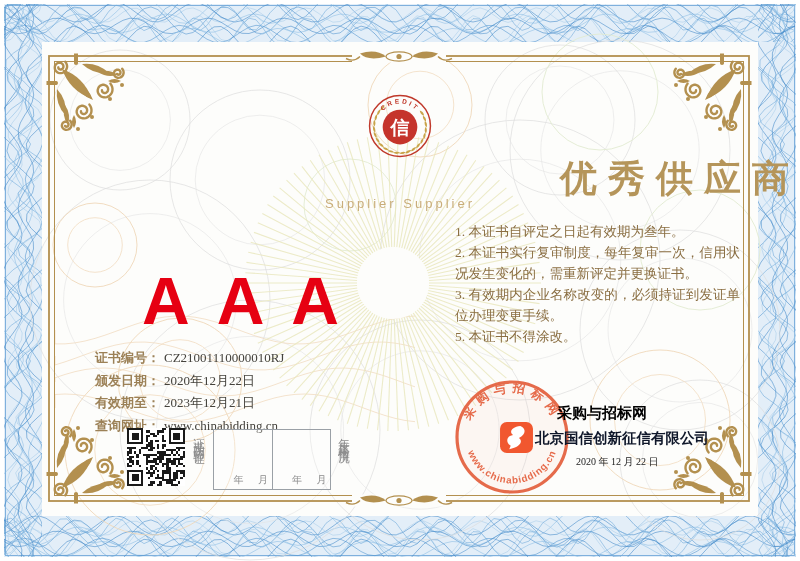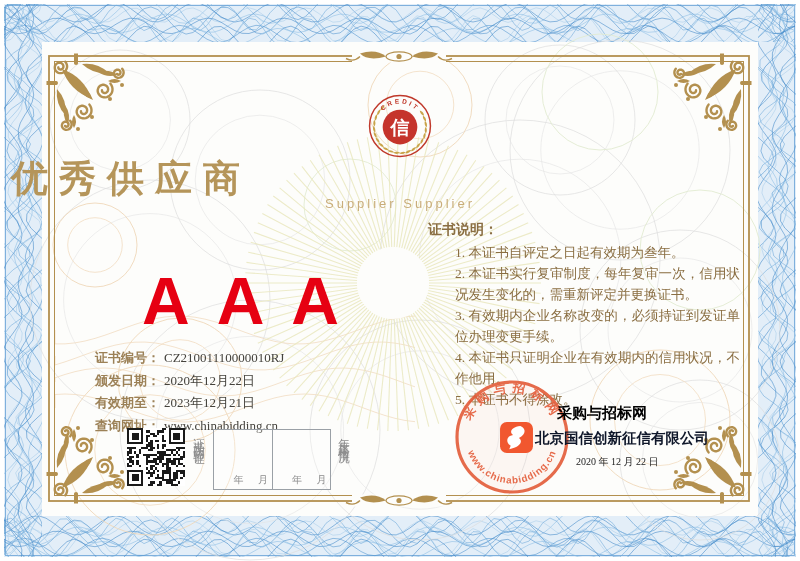--- a/index.html
+++ b/index.html
@@ -5,21 +5,21 @@
   html,body{margin:0;padding:0;background:#f2f2f2;}
   .cert{
     position:relative;width:800px;height:561px;overflow:hidden;
     background:#ffffff;
     font-family:"Liberation Serif","DejaVu Serif",serif;
   }
   .cert svg{display:block;}
   #decor{position:absolute;left:0;top:0;z-index:0;}
   .emblem-svg{position:absolute;left:358px;top:88px;width:84px;height:76px;z-index:2;}
   .title{
-    position:absolute;left:0;right:0;top:154px;text-align:left;
+    position:absolute;left:0;right:0;top:154px;text-align:right;
     font-size:37px;font-weight:bold;color:#b5955a;letter-spacing:11px;z-index:2;
     text-indent:11px;
   }
   .subtitle{
     position:absolute;left:0;right:0;top:196px;text-align:center;
     font-size:13px;color:#c9ad7a;letter-spacing:3px;z-index:2;
     font-family:"Liberation Sans","DejaVu Sans",sans-serif;
   }
   .company{
     position:absolute;left:100px;top:222px;font-size:20px;font-weight:bold;
@@ -364,25 +364,23 @@
     </div>
     <div class="field-row">
       <span class="flabel">有效期至：</span><span class="fvalue">2023年12月21日</span>
     </div>
     <div class="field-row">
       <span class="flabel">查询网址：</span><span class="fvalue">www.chinabidding.cn</span>
     </div>
   </div>
 
   <div class="notes">
-    <div class="notes-heading">证书说明：</div>
     <div class="note-item">1. 本证书自评定之日起有效期为叁年。</div>
     <div class="note-item">2. 本证书实行复审制度，每年复审一次，信用状况发生变化的，需重新评定并更换证书。</div>
     <div class="note-item">3. 有效期内企业名称改变的，必须持证到发证单位办理变更手续。</div>
-    <div class="note-item">4. 本证书只证明企业在有效期内的信用状况，不作他用。</div>
     <div class="note-item">5. 本证书不得涂改。</div>
   </div>
 
   <svg id="qr" viewBox="0 0 25 25" shape-rendering="crispEdges">
       <rect x="15" y="0" width="1" height="1" fill="#1a1a1a"></rect>
       <rect x="16" y="0" width="1" height="1" fill="#1a1a1a"></rect>
       <rect x="8" y="1" width="1" height="1" fill="#1a1a1a"></rect>
       <rect x="9" y="1" width="1" height="1" fill="#1a1a1a"></rect>
       <rect x="13" y="1" width="1" height="1" fill="#1a1a1a"></rect>
       <rect x="14" y="1" width="1" height="1" fill="#1a1a1a"></rect>

